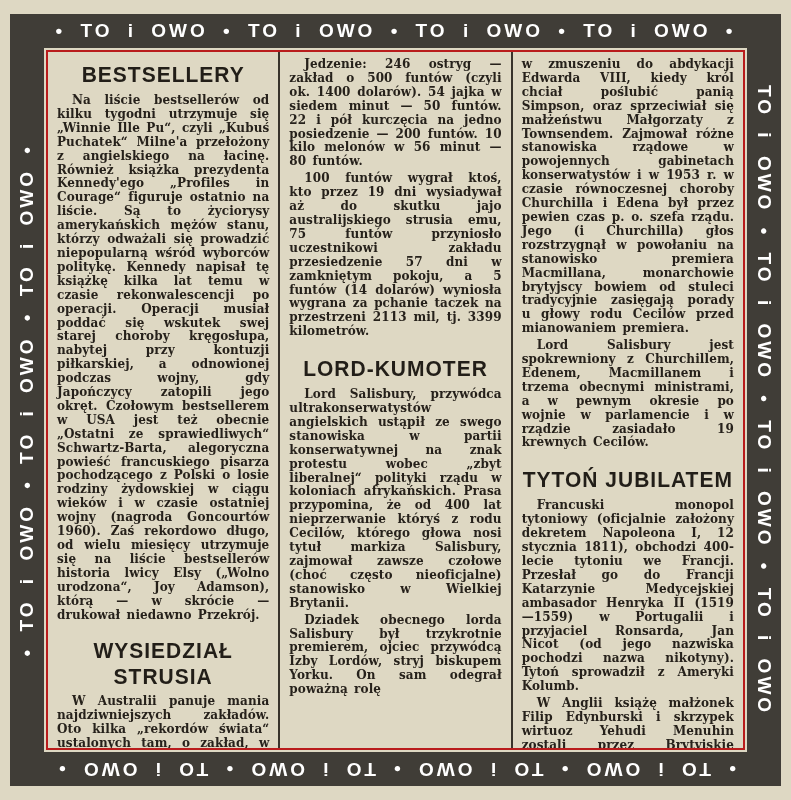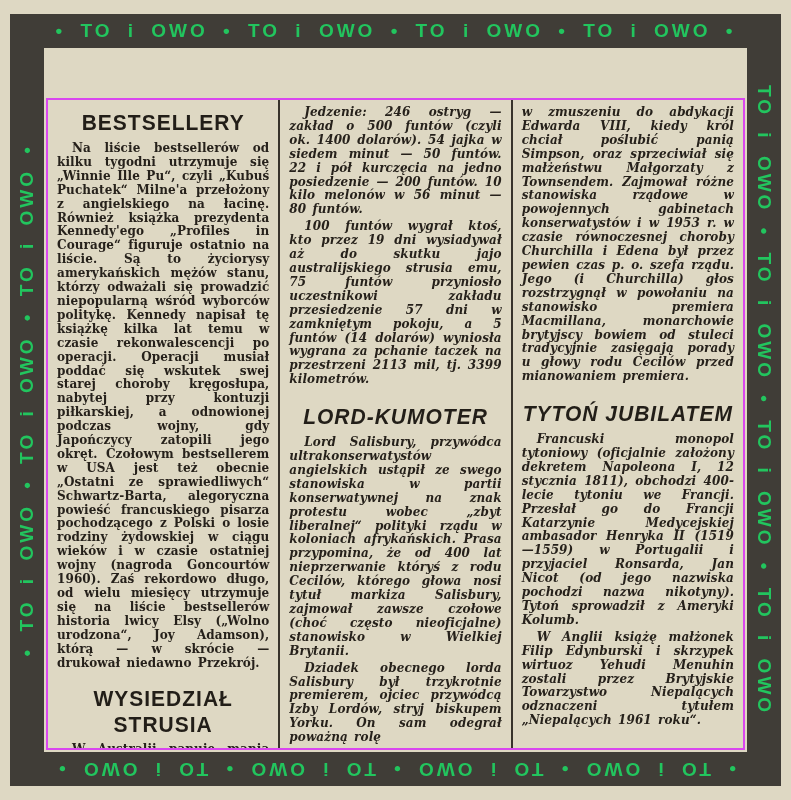--- a/index.html
+++ b/index.html
@@ -7,21 +7,21 @@
     position:relative;
     width:791px;height:800px;
     background:#ded8c3;
     overflow:hidden;
     font-family:"DejaVu Serif", serif;
   }
   
   .band{
     position:absolute;
     background:#403d37;
-    color:#22c55e;
+    color:#ffffff;
     font-family:"Liberation Sans", sans-serif;
     font-weight:bold;
     display:flex;align-items:center;justify-content:center;
     overflow:hidden;
   }
   .band-top{left:10px;right:10px;top:14px;height:34px;}
   .band-bottom{left:10px;right:10px;bottom:14px;height:34px;}
   .band-left{left:10px;width:34px;top:46px;bottom:46px;}
   .band-right{right:10px;width:34px;top:46px;bottom:46px;}
   .band-text{
@@ -30,32 +30,31 @@
     word-spacing:7px;
     white-space:nowrap;
   }
   .band-bottom .band-text{transform:rotate(180deg);}
   .band-left .band-text{writing-mode:vertical-rl;transform:rotate(180deg);}
   .band-right .band-text{writing-mode:vertical-rl;}
   
   .content-box{
     position:absolute;
     left:46px;right:46px;top:50px;bottom:50px;
-    border:2px solid #d946ef;
+    border:2px solid #b91c1c;
     display:flex;
     background:#ded8c3;
-    margin-top:48px;
   }
   .col{
     flex:1 1 0;
     padding:6px 9px 4px 9px;
     overflow:hidden;
     color:#26211b;
   }
-  .col + .col{border-left:2px solid #38332b;font-style:italic;}
+  .col + .col{border-left:2px solid #38332b;}
   .section-heading{
     font-family:"Liberation Sans", sans-serif;
     font-weight:bold;
     font-size:21px;
     letter-spacing:1px;
     text-align:center;
     margin:4px 0 8px 0;
     color:#221e18;
     transform:scaleY(1.08);
   }
@@ -103,19 +102,20 @@
     <div class="col">
       <p class="para">Jedzenie: 246 ostryg — zakład o 500 funtów (czyli ok. 1400 dolarów). 54 jajka w siedem minut — 50 funtów. 22 i pół kurczęcia na jedno posiedzenie — 200 funtów. 10 kilo melonów w 56 minut — 80 funtów.</p>
       <p class="para">100 funtów wygrał ktoś, kto przez 19 dni wysiadywał aż do skutku jajo australijskiego strusia emu, 75 funtów przyniosło uczestnikowi zakładu przesiedzenie 57 dni w zamkniętym pokoju, a 5 funtów (14 dolarów) wyniosła wygrana za pchanie taczek na przestrzeni 2113 mil, tj. 3399 kilometrów.</p>
       <h2 class="section-heading spaced">LORD-KUMOTER</h2>
       <p class="para">Lord Salisbury, przywódca ultrakonserwatystów angielskich ustąpił ze swego stanowiska w partii konserwatywnej na znak protestu wobec „zbyt liberalnej“ polityki rządu w koloniach afrykańskich. Prasa przypomina, że od 400 lat nieprzerwanie któryś z rodu Cecilów, którego głowa nosi tytuł markiza Salisbury, zajmował zawsze czołowe (choć często nieoficjalne) stanowisko w Wielkiej Brytanii.</p>
       <p class="para">Dziadek obecnego lorda Salisbury był trzykrotnie premierem, ojciec przywódcą Izby Lordów, stryj biskupem Yorku. On sam odegrał poważną rolę</p>
     </div>
 
     <div class="col">
       <p class="para no-indent">w zmuszeniu do abdykacji Edwarda VIII, kiedy król chciał poślubić panią Simpson, oraz sprzeciwiał się małżeństwu Małgorzaty z Townsendem. Zajmował różne stanowiska rządowe w powojennych gabinetach konserwatystów i w 1953 r. w czasie równoczesnej choroby Churchilla i Edena był przez pewien czas p. o. szefa rządu. Jego (i Churchilla) głos rozstrzygnął w powołaniu na stanowisko premiera Macmillana, monarchowie brytyjscy bowiem od stuleci tradycyjnie zasięgają porady u głowy rodu Cecilów przed mianowaniem premiera.</p>
+      <p class="para">Lord Salisbury jest spokrewniony z Churchillem, Edenem, Macmillanem i trzema obecnymi ministrami, a w pewnym okresie po wojnie w parlamencie i w rządzie zasiadało 19 krewnych Cecilów.</p>
       <h2 class="section-heading spaced">TYTOŃ JUBILATEM</h2>
       <p class="para">Francuski monopol tytoniowy (oficjalnie założony dekretem Napoleona I, 12 stycznia 1811), obchodzi 400-lecie tytoniu we Francji. Przesłał go do Francji Katarzynie Medycejskiej ambasador Henryka II (1519—1559) w Portugalii i przyjaciel Ronsarda, Jan Nicot (od jego nazwiska pochodzi nazwa nikotyny). Tytoń sprowadził z Ameryki Kolumb.</p>
       <p class="para">W Anglii książę małżonek Filip Edynburski i skrzypek wirtuoz Yehudi Menuhin zostali przez Brytyjskie Towarzystwo Niepalących odznaczeni tytułem „Niepalących 1961 roku“.</p>
     </div>
 
   </div>
 </div>
 
 </body></html>

